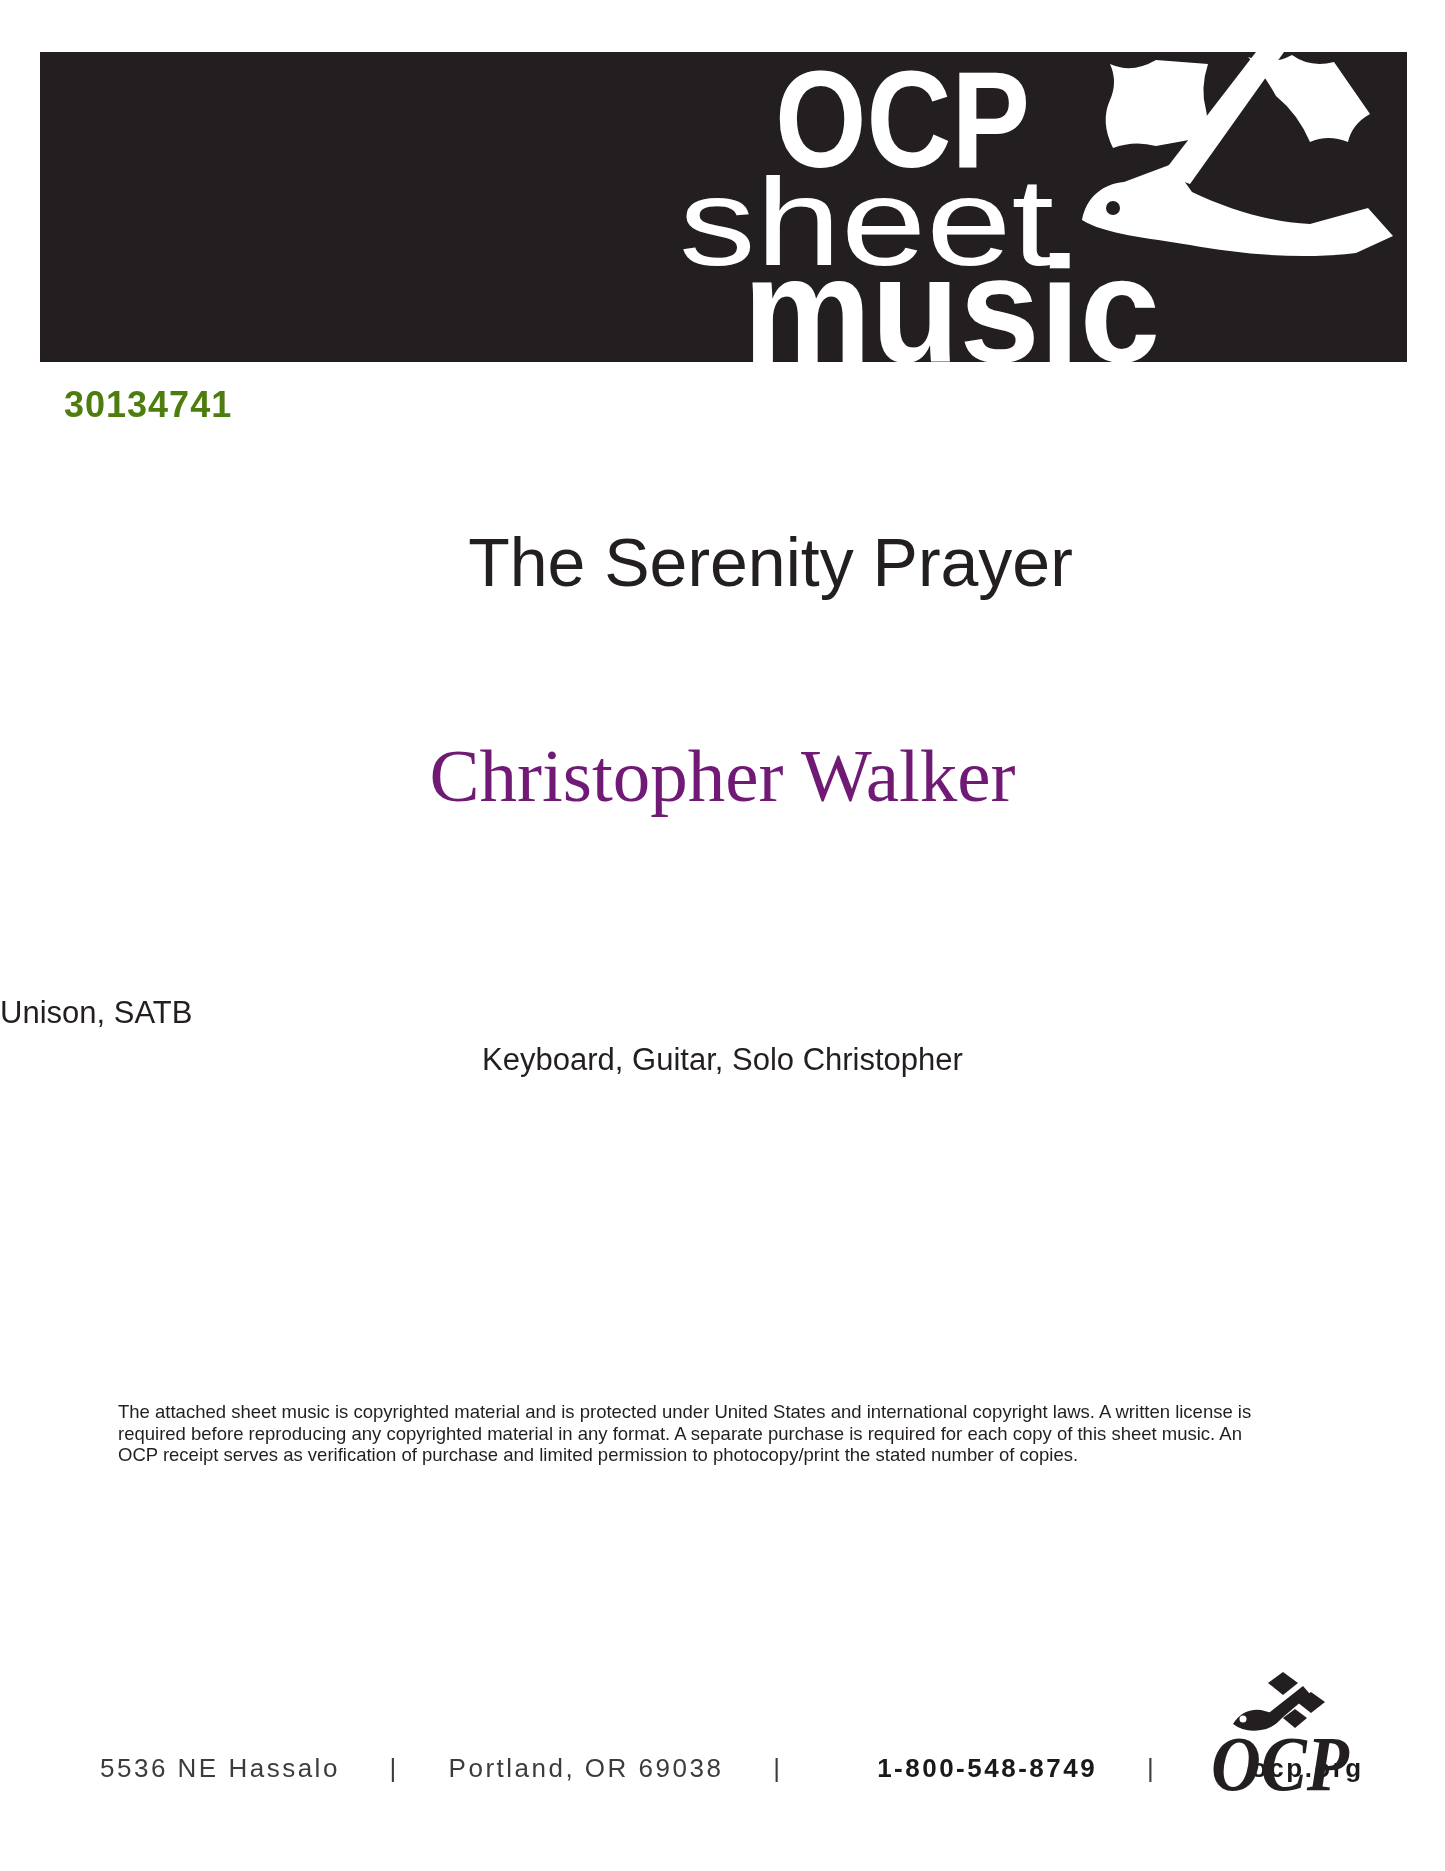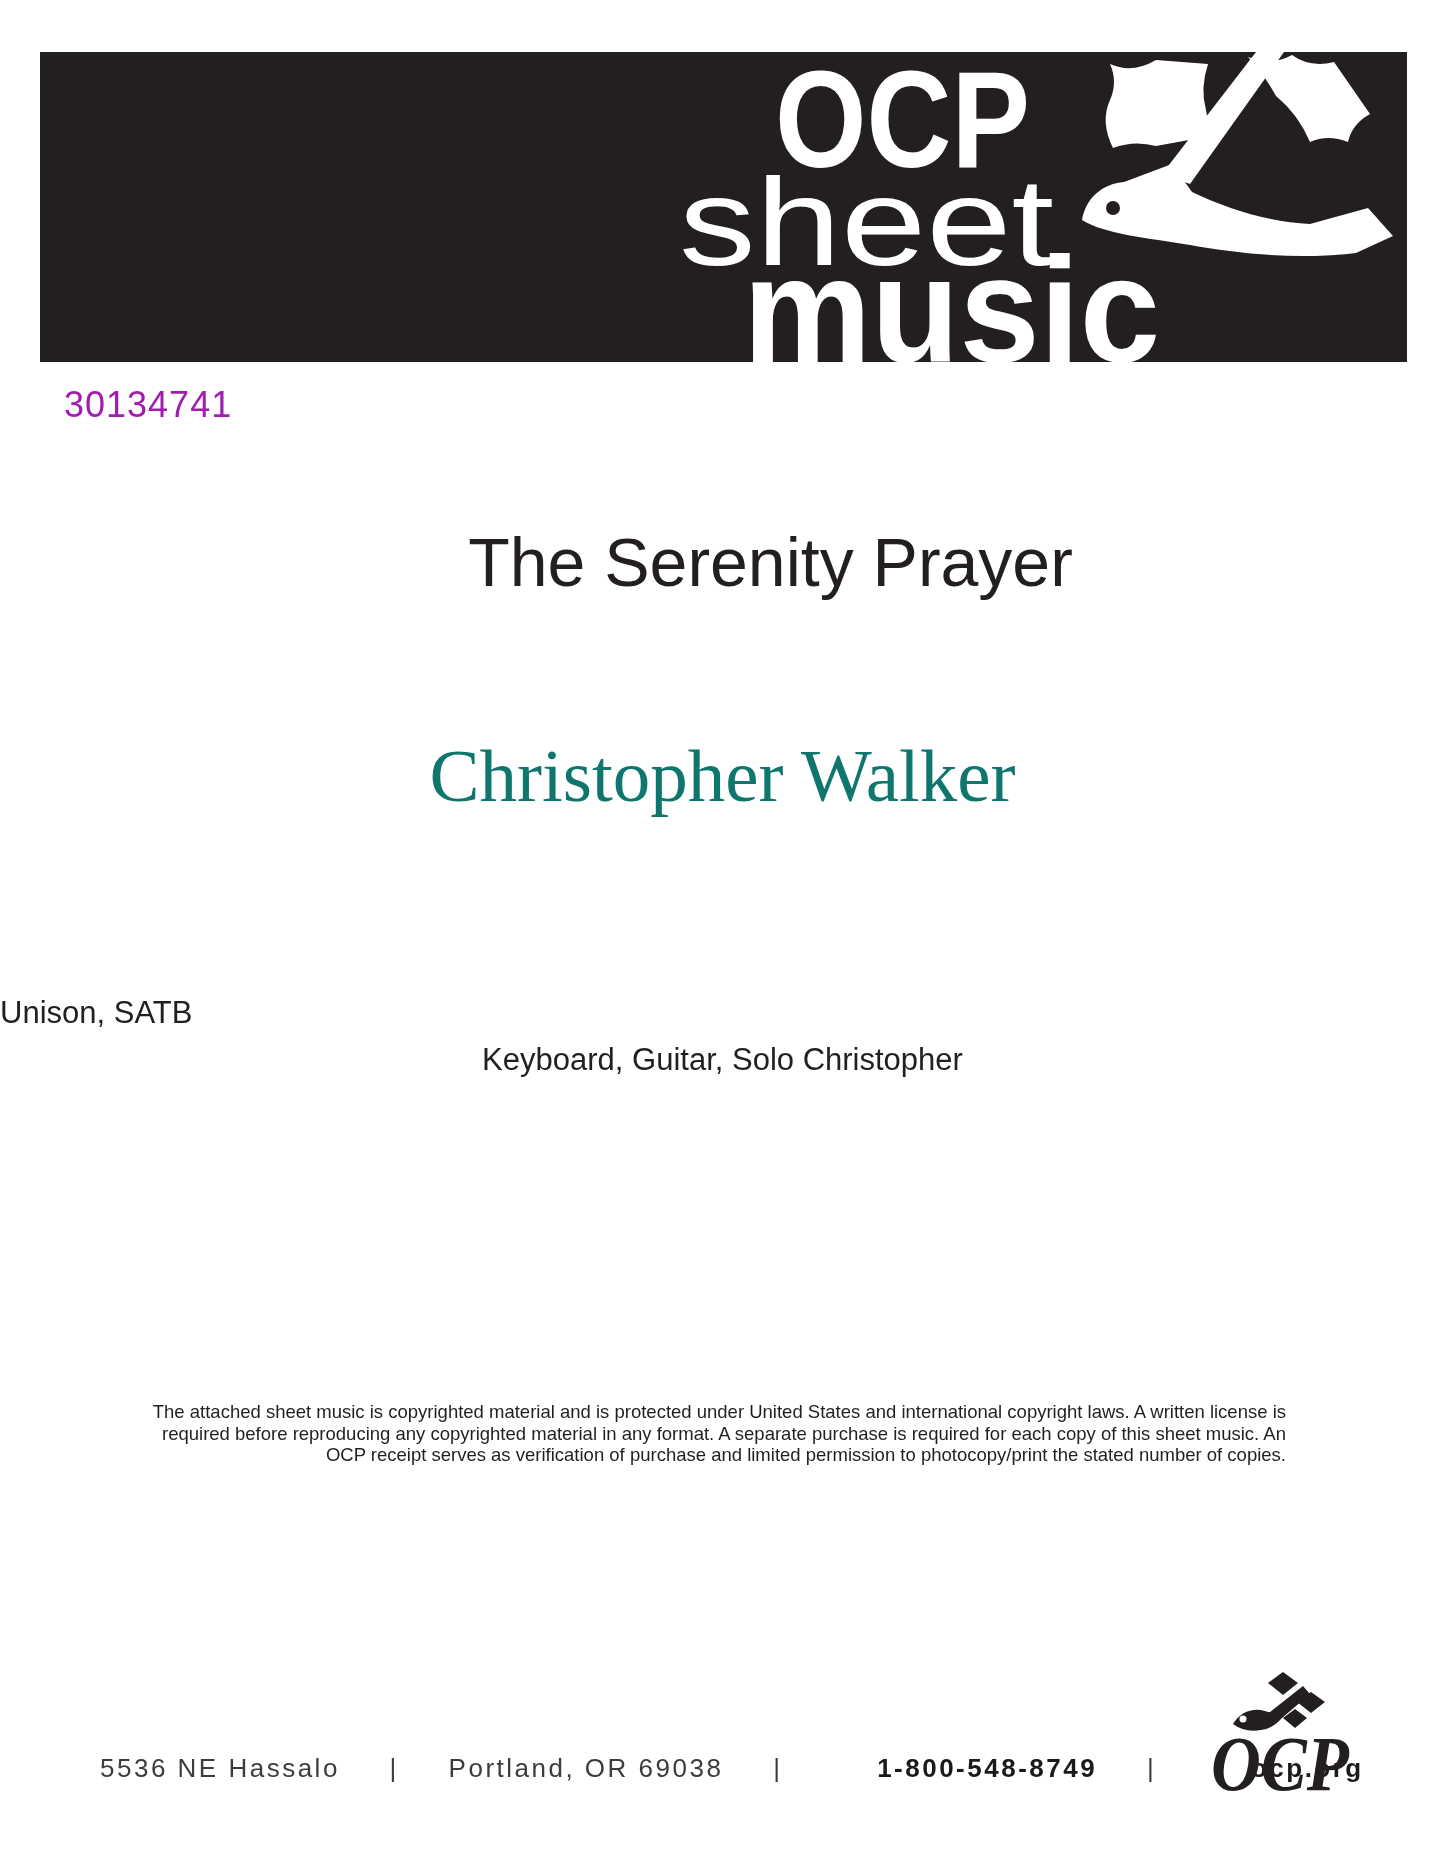--- a/index.html
+++ b/index.html
@@ -1,28 +1,28 @@
 <!DOCTYPE html>
 <html><head>
 <meta charset="utf-8">
 <style>
   html,body{margin:0;padding:0;background:#fff;}
   .page{position:relative;width:1445px;height:1871px;background:#ffffff;overflow:hidden;
         font-family:"Liberation Sans",sans-serif;color:#231f20;}
   .banner{position:absolute;left:40px;top:52px;width:1367px;height:310px;background:#231f20;overflow:hidden;}
   .banner svg text{font-family:"Liberation Sans",sans-serif;fill:#ffffff;}
-  .product-number{position:absolute;left:64px;top:384px;font-size:36px;letter-spacing:1px;color:#a21caf;}
+  .product-number{position:absolute;left:64px;top:384px;font-size:36px;letter-spacing:1px;color:#4d7c0f;font-weight:bold;}
   .title{position:absolute;left:0;top:528px;width:100%;margin:0;text-align:center;
          font-size:68px;font-weight:normal;color:#231f20;line-height:1;padding-left:48px;}
   .composer{position:absolute;left:0;top:738px;width:100%;margin:0;text-align:center;
-         font-family:"Liberation Serif",serif;font-size:75px;font-weight:normal;color:#0f766e;line-height:1;}
+         font-family:"Liberation Serif",serif;font-size:75px;font-weight:normal;color:#701a75;line-height:1;}
   .voicing{position:absolute;left:0;top:997px;width:100%;font-size:31px;line-height:1;}
   .instrumentation{position:absolute;left:0;top:1044px;width:100%;text-align:center;font-size:31px;line-height:1;}
   .copyright{position:absolute;left:118px;top:1401px;width:1168px;margin:0;
-         font-size:18.5px;line-height:21.5px;color:#231f20;text-align:right;}
+         font-size:18.5px;line-height:21.5px;color:#231f20;text-align:left;}
   .footer-row{position:absolute;left:100px;top:1753px;font-size:26px;letter-spacing:2.5px;
          color:#3c3c3c;white-space:nowrap;}
   .footer-row .sep{display:inline-block;margin:0 40px;color:#3c3c3c;font-weight:normal;}
   .footer-row .bold{font-weight:bold;color:#1a1a1a;margin-left:45px;}
   .ocp-script-logo{position:absolute;left:1205px;top:1672px;width:150px;height:145px;}
   .ocp-script-logo text{font-family:"Liberation Serif",serif;font-style:italic;font-weight:bold;fill:#231f20;}
 </style>
 </head>
 <body>
 

